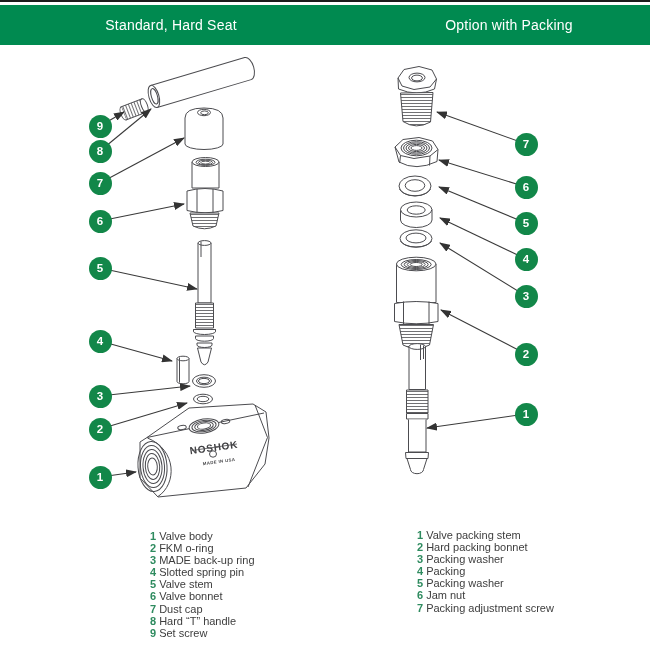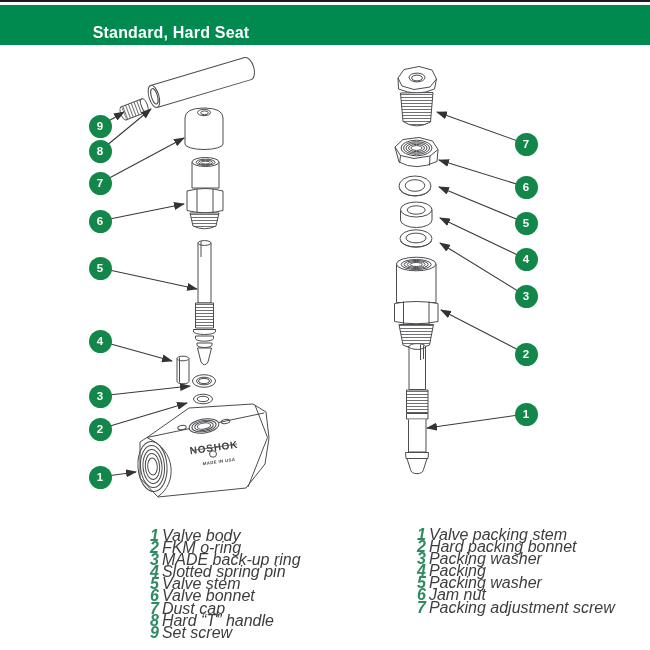--- a/index.html
+++ b/index.html
@@ -1,43 +1,44 @@
 <!DOCTYPE html>
 <html style="--bar-green: #008a50; --callout-green: #128749; --legend-green: #2e8b5f;"><head>
 <meta charset="utf-8">
 <style>
   html,body{margin:0;padding:0;background:#fff;}
   .stage{position:relative;width:650px;height:650px;background:#ffffff;overflow:hidden;
          font-family:"Liberation Sans",sans-serif;}
   .topline{position:absolute;top:0;left:0;width:650px;height:2px;background:#1c1c1c;}
   .bar{position:absolute;top:5px;left:0;width:650px;height:40px;background:var(--bar-green,#008a50);}
-  .title{position:absolute;top:13px;height:40px;line-height:40px;color:#fff;font-weight:bold;
-         font-size:16px;transform:translateX(-50%);white-space:nowrap;letter-spacing:0.2px;}
+  .title{position:absolute;top:5px;height:40px;line-height:40px;color:#fff;font-weight:normal;
+         font-size:14px;transform:translateX(-50%);white-space:nowrap;letter-spacing:0.2px;}
   svg.diagram{position:absolute;top:0;left:0;}
   .part{fill:#ffffff;stroke:#4c4c50;stroke-width:1;stroke-linejoin:round;}
   .ring{fill:none;stroke:#4c4c50;stroke-width:1;stroke-linejoin:round;}
   .thin{fill:none;stroke:#4c4c50;stroke-width:0.8;}
   .thr{fill:url(#th);stroke:#4c4c50;stroke-width:1;}
   .thrv{fill:url(#tv);stroke:#4c4c50;stroke-width:1;}
   .leader{stroke:#3a3a3a;stroke-width:1.1;fill:none;marker-end:url(#arr);}
   .logo{font-weight:bold;font-size:10px;letter-spacing:0.8px;fill:#3f3f42;}
   .origin{font-weight:bold;font-size:4.3px;letter-spacing:0.4px;fill:#3f3f42;}
   .callout{position:absolute;width:23px;height:23px;border-radius:50%;
            background:var(--callout-green,#128749);color:#fff;font-weight:bold;font-size:11.5px;
            display:flex;align-items:center;justify-content:center;}
-  .legend{position:absolute;font-size:16px;line-height:12.1px;color:#3d3d3d;font-style:italic;}
+  .legend{position:absolute;font-size:11px;line-height:12.1px;color:#3d3d3d;}
   .lrow .num{color:var(--legend-green,#2e8b5f);font-weight:bold;margin-right:3px;}
 </style>
 </head>
 <body>
 
 <div class="stage">
   <div class="topline"></div>
   <div class="bar"></div>
   <div class="title" style="left:171px">Standard, Hard Seat</div>
+  <div class="title" style="left:509px">Option with Packing</div>
 
   <svg class="diagram" width="650" height="650" viewBox="0 0 650 650">
     <defs>
       <pattern id="th" patternUnits="userSpaceOnUse" width="6" height="3">
         <rect width="6" height="3" fill="#ffffff"></rect>
         <path d="M0,1.5 H6" stroke="#4c4c50" stroke-width="0.8"></path>
       </pattern>
       <pattern id="tv" patternUnits="userSpaceOnUse" width="3" height="6">
         <rect width="3" height="6" fill="#ffffff"></rect>
         <path d="M1.5,0 V6" stroke="#4c4c50" stroke-width="0.8"></path>

